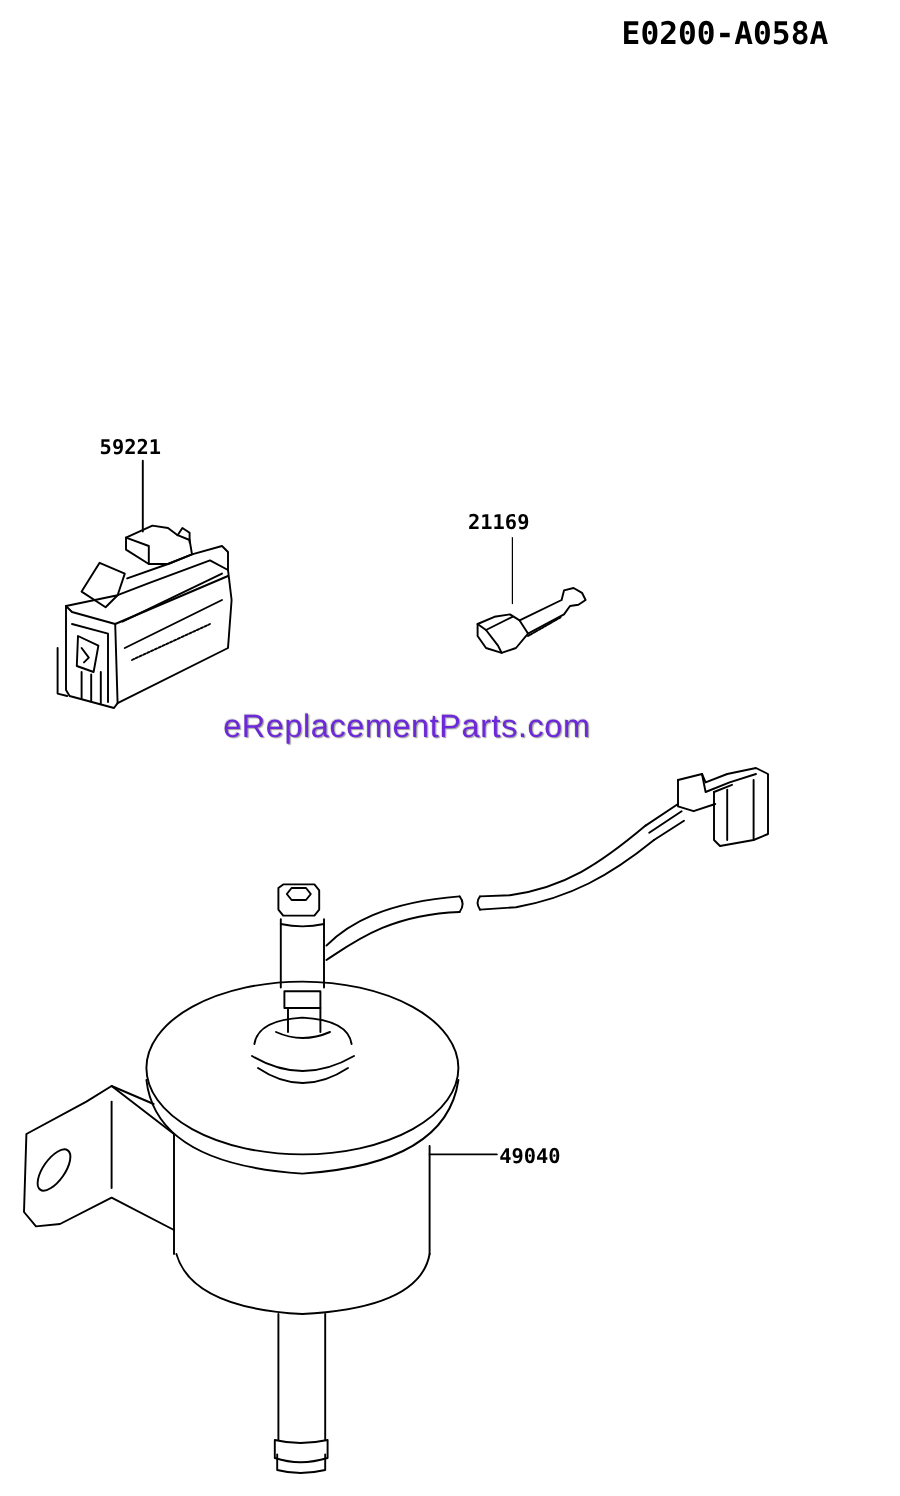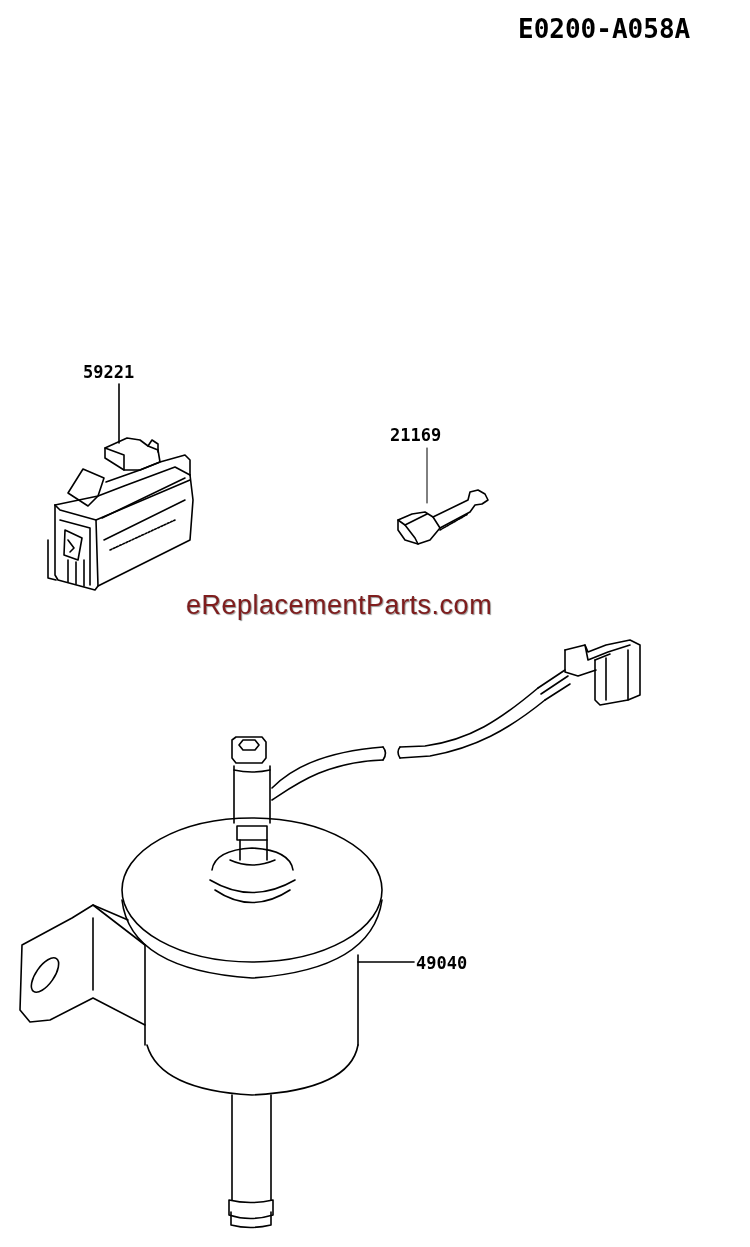--- a/index.html
+++ b/index.html
@@ -5,21 +5,21 @@
     html, body { margin: 0; padding: 0; background: #ffffff; }
     body { width: 750px; height: 1247px; position: relative; overflow: hidden; font-family: "DejaVu Sans Mono", monospace; }
     .diagram-code {
       position: absolute; left: 518px; top: 14px;
       font-family: "DejaVu Sans Mono", "Liberation Mono", monospace;
       font-weight: bold; font-size: 26px; color: #000; letter-spacing: 0px;
     }
     .watermark {
       position: absolute; left: 186px; top: 590px;
       font-family: "Liberation Sans", "DejaVu Sans", sans-serif;
-      font-size: 27px; color: #7f1d1d; letter-spacing: 0.5px;
+      font-size: 27px; color: #6d28d9; letter-spacing: 0.5px;
       text-shadow: 1px 1px 1px #9a9a9a, -0.5px -0.5px 0 #d8d8d8;
     }
     svg.art { position: absolute; left: 0; top: 0; }
     svg.art * { vector-effect: non-scaling-stroke; }
   </style>
 </head>
 <body>
 
 <div class="diagram-code">E0200-A058A</div>
 

